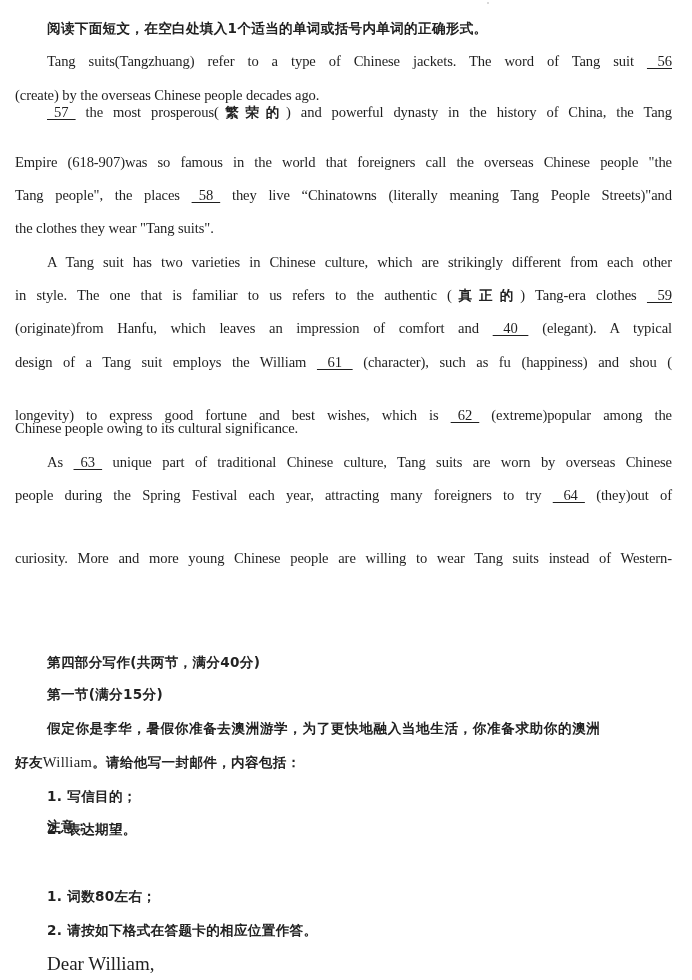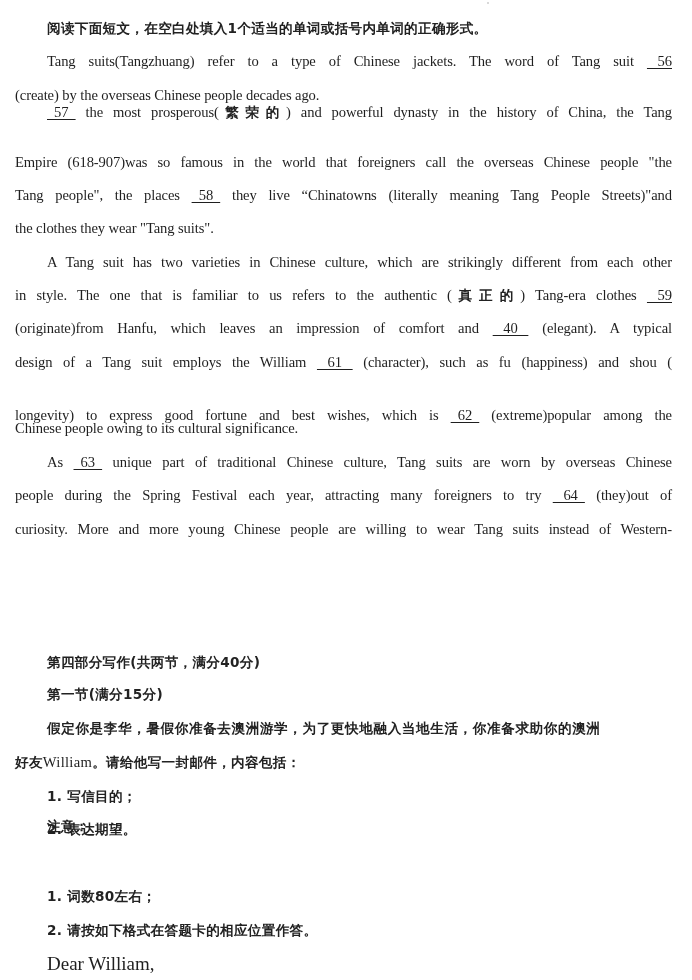--- a/index.html
+++ b/index.html
@@ -44,21 +44,21 @@
 
   <div class="line indent" style="top:252px;">A Tang suit has two varieties in Chinese culture, which are strikingly different from each other</div>
   <div class="line" style="top:285px;"><span>in style. The one that is familiar to us refers to the authentic (</span><span class="zh">真正的</span><span>) Tang-era clothes</span> <span class="blank">   59</span></div>
   <div class="line" style="top:318px;"><span>(originate)from Hanfu, which leaves an impression of comfort and</span> <span class="blank">   40   </span> <span>(elegant). A typical</span></div>
   <div class="line" style="top:352px;"><span>design of a Tang suit employs the William</span> <span class="blank">   61   </span> <span>(character), such as fu (happiness) and shou (</span></div>
   <div class="line" style="top:385px;margin-top:20px;"><span>longevity) to express good fortune and best wishes, which is</span> <span class="blank">  62  </span> <span>(extreme)popular among the</span></div>
   <div class="line last" style="top:418px;">Chinese people owing to its cultural significance.</div>
 
   <div class="line indent" style="top:452px;"><span>As</span> <span class="blank">  63  </span> <span>unique part of traditional Chinese culture, Tang suits are worn by overseas Chinese</span></div>
   <div class="line" style="top:485px;"><span>people during the Spring Festival each year, attracting many foreigners to try</span> <span class="blank">   64  </span> <span>(they)out of</span></div>
-  <div class="line" style="top:519px;">curiosity. More and more young Chinese people are willing to wear Tang suits instead of Western-</div>
+  <div class="line" style="top:548px;">curiosity. More and more young Chinese people are willing to wear Tang suits instead of Western-</div>
 
   <div class="wline zh" style="top:652px;">第四部分写作(共两节，满分40分)</div>
   <div class="wline zh" style="top:684px;">第一节(满分15分)</div>
   <div class="wline zh" style="top:752px; left:15px;"><span>好友</span><span class="en" style="font-family:'Liberation Serif',serif;font-weight:normal;font-size:14.6px;">William</span><span>。请给他写一封邮件，内容包括：</span></div>
   <div class="wline zh" style="top:718px; letter-spacing:0.6px;">假定你是李华，暑假你准备去澳洲游学，为了更快地融入当地生活，你准备求助你的澳洲</div>
   <div class="wline zh" style="top:786px;">1. 写信目的；</div>
   <div class="wline zh" style="top:819px;">2. 表达期望。</div>
   <div class="wline zh" style="top:816px;">注意：</div>
   <div class="wline zh" style="top:886px;">1. 词数80左右；</div>
   <div class="wline zh" style="top:920px;">2. 请按如下格式在答题卡的相应位置作答。</div>

